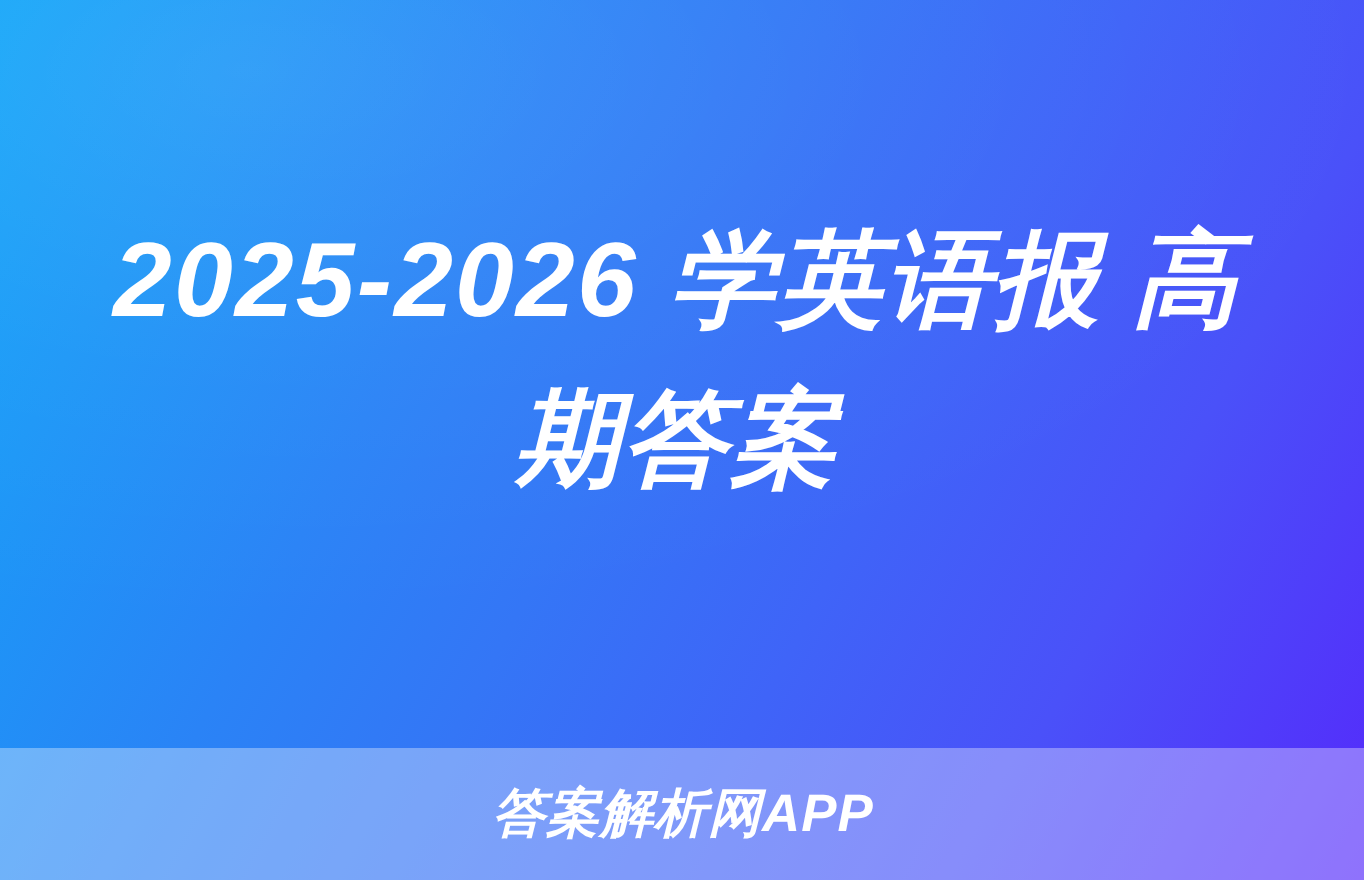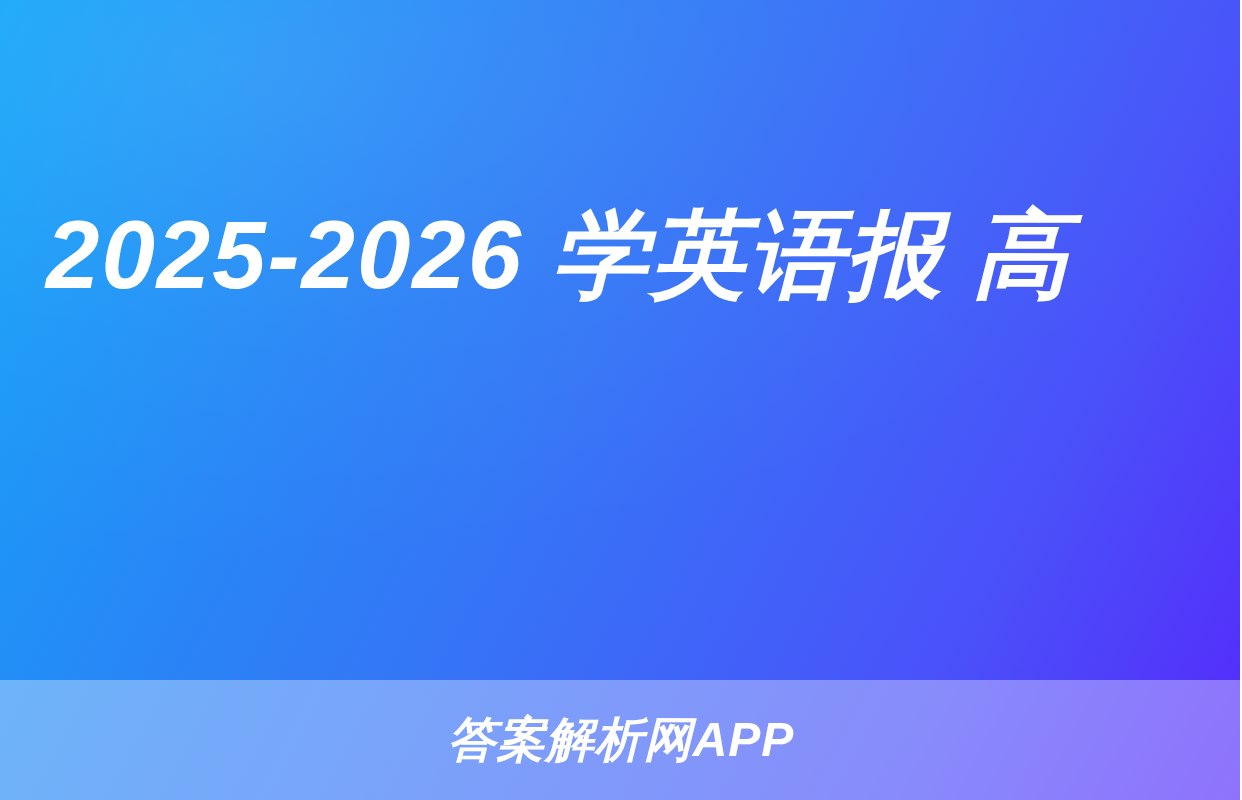--- a/index.html
+++ b/index.html
@@ -44,21 +44,21 @@
   }
 
   
   .title-block {
     position: absolute;
     left: 0;
     right: 12px;
     top: 182px;
     padding: 0 46px;
     box-sizing: border-box;
-    text-align: left;
+    text-align: center;
     z-index: 3;
   }
   .title-line {
     display: block;
     color: #ffffff;
     font-size: 96px;
     line-height: 145px;
     font-weight: 700;
     font-style: italic;
     letter-spacing: 2px;
@@ -111,20 +111,21 @@
 </style>
 </head>
 <body>
 
 <div id="poster">
 
   <div class="bottom-band"></div>
 
   <div class="title-block">
     <span class="title-line">2025-2026 学英语报 高</span>
+    <span class="title-line">期答案</span>
   </div>
 
   <div class="footer-wrap">
     <span class="footer-brand">答案解析网APP</span>
   </div>
 
   <div class="edge-right"></div>
 </div>
 
 </body></html>

